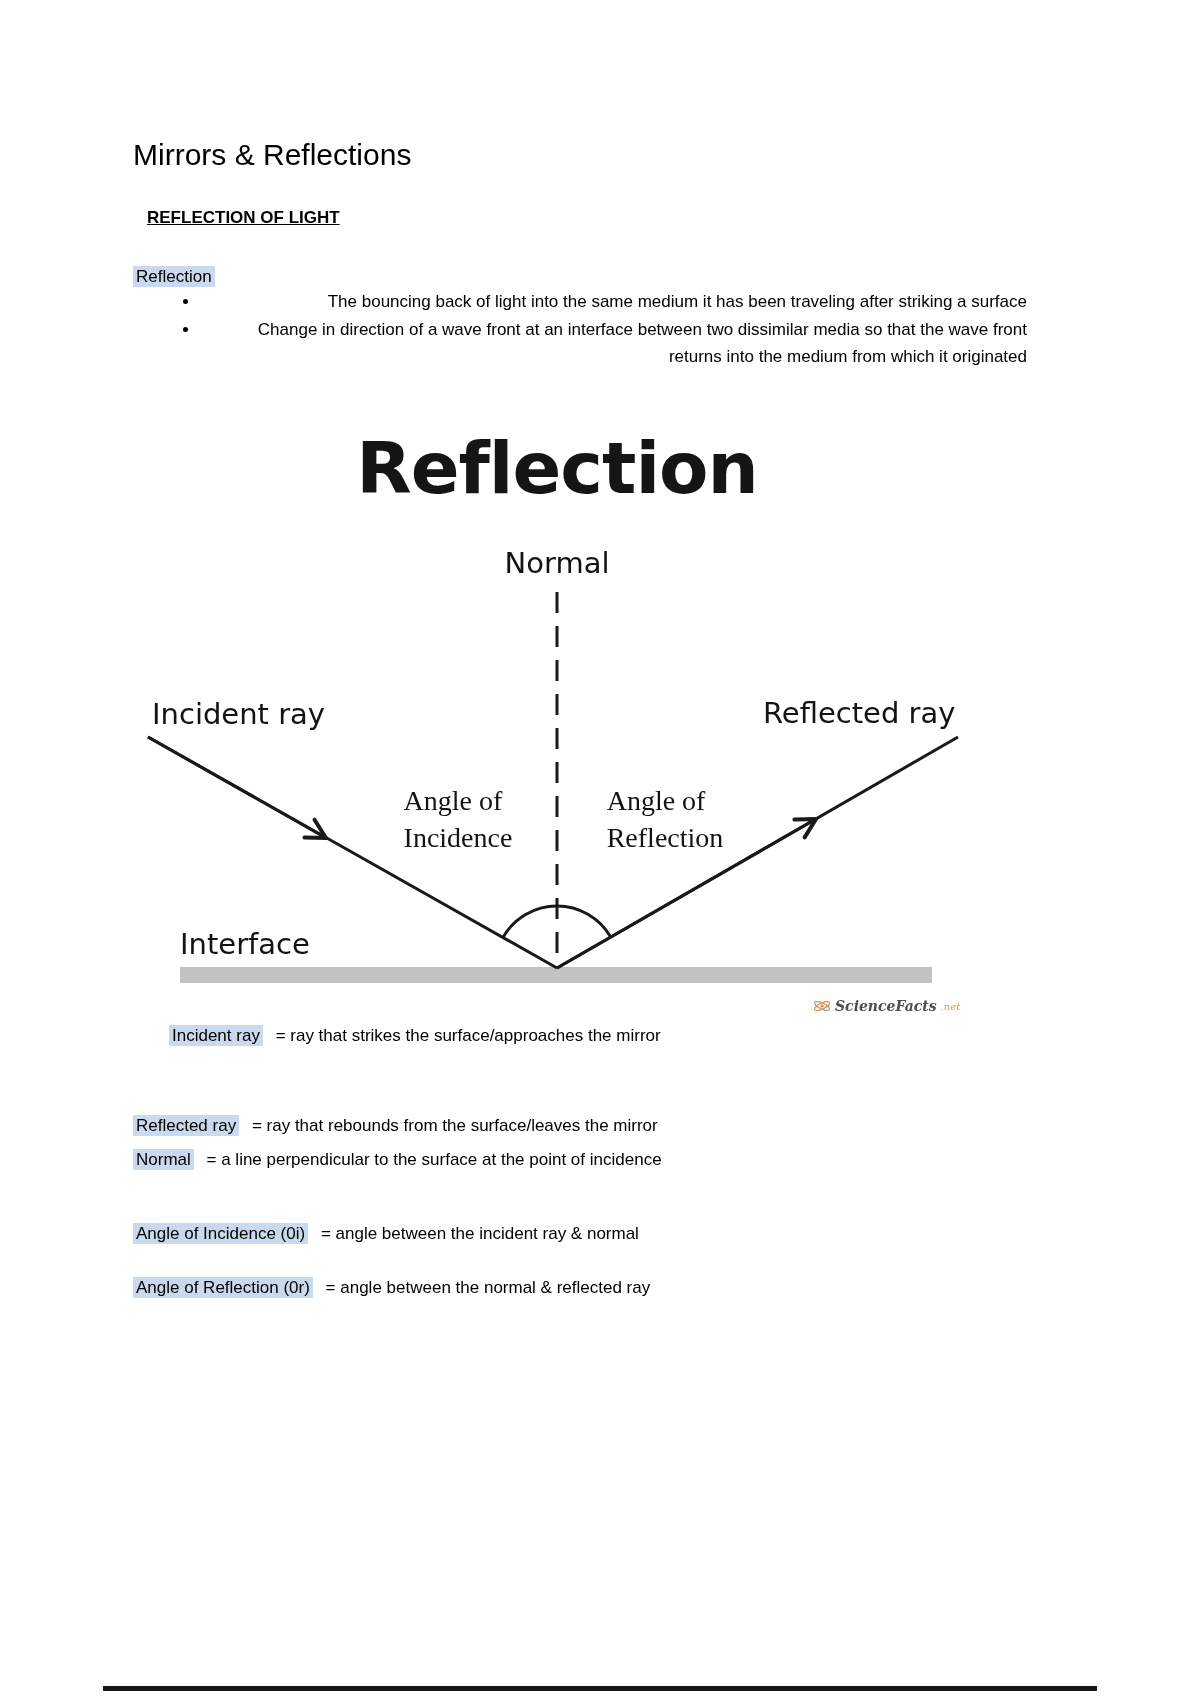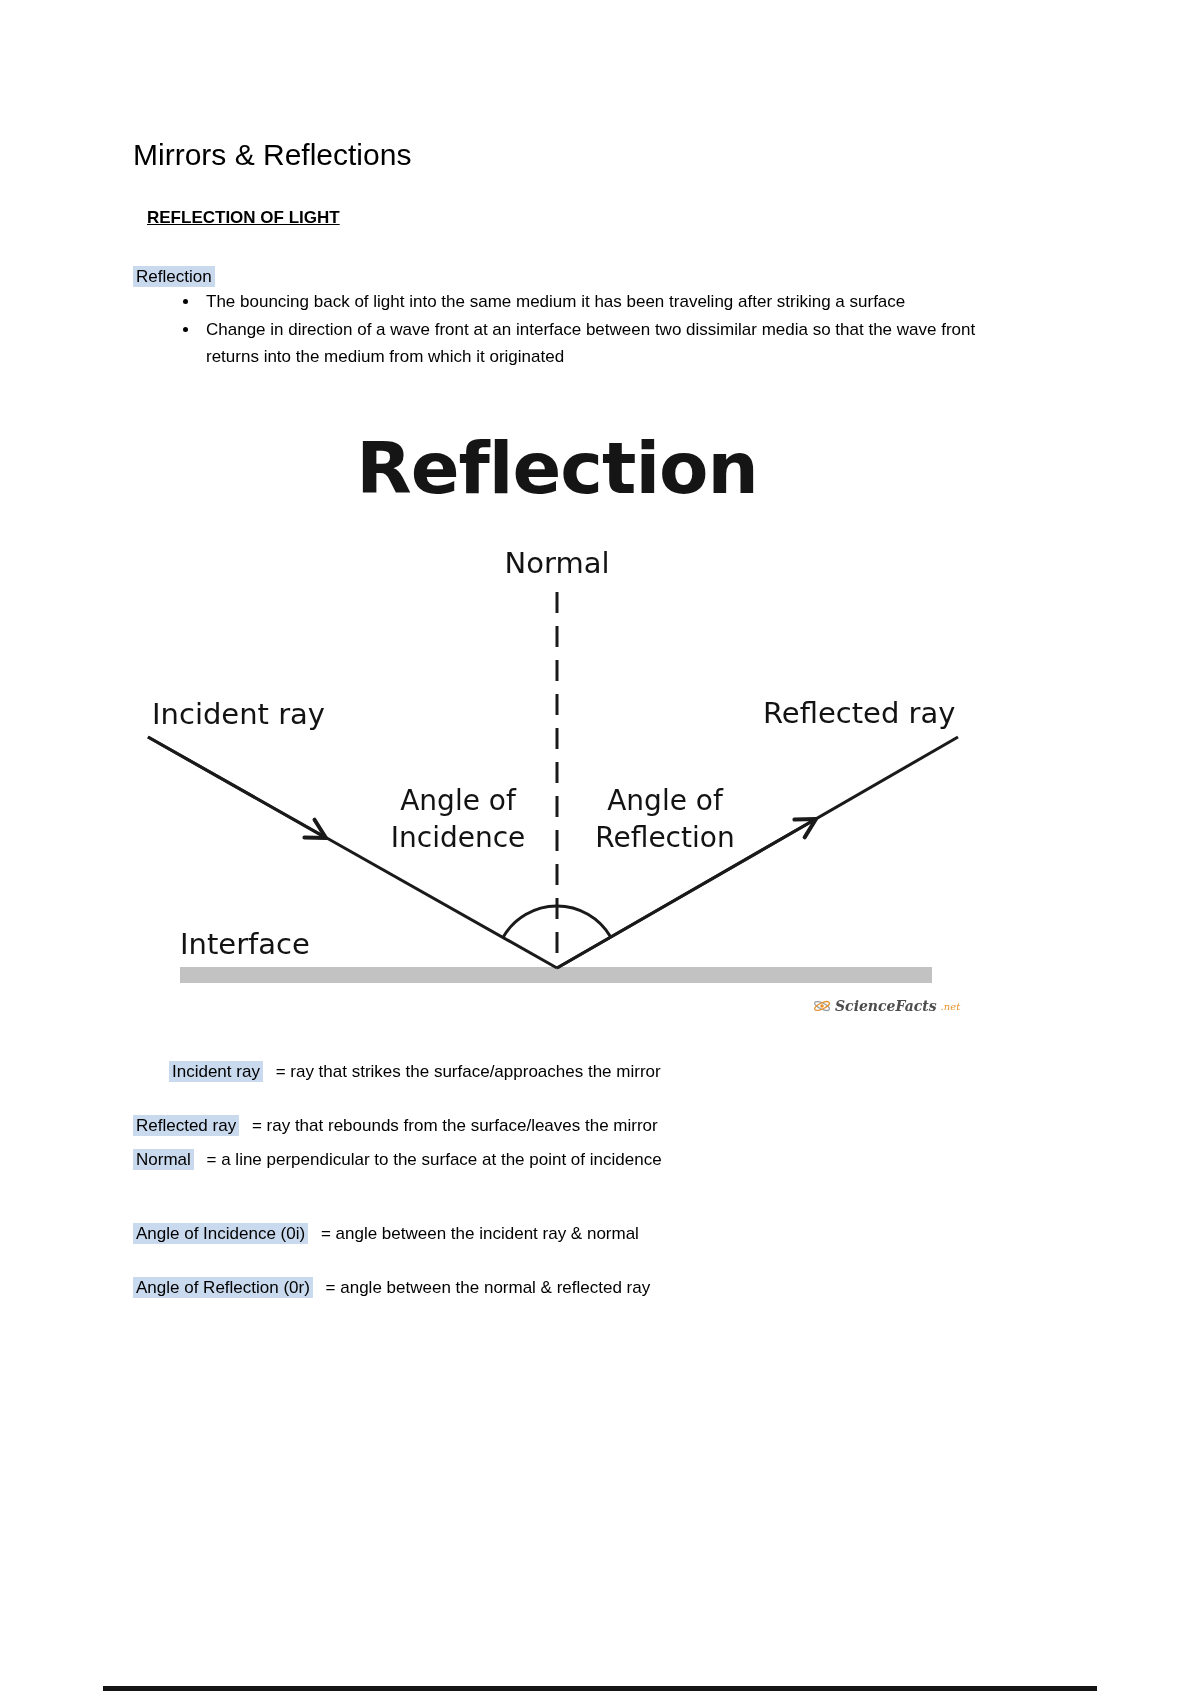--- a/index.html
+++ b/index.html
@@ -3,27 +3,27 @@
 <meta charset="utf-8">
 <style>
   html,body{margin:0;padding:0;background:#ffffff;}
   .page{position:relative;width:1196px;height:1700px;background:#ffffff;
         font-family:"Liberation Sans",sans-serif;color:#000;overflow:hidden;}
   .abs{position:absolute;}
   .doc-title{font-size:30px;font-weight:400;color:#000;}
   .section-heading{font-size:17px;font-weight:bold;text-decoration:underline;}
   .hl{background:#c9d9ee;padding:1px 3px;}
   .body-text{font-size:17px;line-height:27px;}
-  ul.bullets{margin:0;padding-left:67px;list-style:disc;}
+  ul.bullets{margin:0;padding-left:67px;list-style:disc;text-align:right;}
   ul.bullets li{padding-left:6px;margin:0 0 1px 0;}
   .diagram-label{font-family:"DejaVu Sans",sans-serif;font-size:29px;color:#131313;white-space:nowrap;}
   .big-title{font-family:"DejaVu Sans",sans-serif;font-size:72px;font-weight:bold;
              color:#151515;letter-spacing:-1px;white-space:nowrap;}
   .ctr{transform:translateX(-50%);}
-  .angle-label{font-size:28px;line-height:37px;text-align:center;transform:translateX(-50%);}
+  .angle-label{font-size:28px;line-height:37px;transform:translateX(-50%);font-family:Liberation Serif, serif;}
   .interface-bar{background:#c2c2c2;}
   .def-row{position:absolute;left:133px;font-size:17px;white-space:nowrap;}
   .def-text{margin-left:8px;}
   .watermark{display:flex;align-items:center;gap:4px;}
   .wm-text{font-family:"DejaVu Serif",serif;font-style:italic;font-weight:bold;
            font-size:14px;color:#4d4d4d;}
   .wm-net{color:#e8912d;font-size:10px;font-family:"DejaVu Serif",serif;font-style:italic;}
   .page-break{background:#151515;}
 </style>
 </head>
@@ -81,21 +81,21 @@
   <div class="abs watermark" style="left:813px;top:998px;">
     <svg width="18" height="16" viewBox="0 0 18 16">
       <ellipse cx="9" cy="8" rx="8" ry="3" fill="none" stroke="#9aa0a6" stroke-width="1.2" transform="rotate(25 9 8)"></ellipse>
       <ellipse cx="9" cy="8" rx="8" ry="3" fill="none" stroke="#e8912d" stroke-width="1.2" transform="rotate(-25 9 8)"></ellipse>
       <circle cx="9" cy="8" r="1.8" fill="#e8912d"></circle>
     </svg>
     <span class="wm-text">ScienceFacts</span>
     <span class="wm-net">.net</span>
   </div>
 
-  <div class="def-row" style="top:1062px;padding-left:36px;">
+  <div class="def-row" style="top:1026px;padding-left:36px;">
     <span class="hl">Incident ray</span>
     <span class="def-text">= ray that strikes the surface/approaches the mirror</span>
   </div>
   <div class="def-row" style="top:1116px;">
     <span class="hl">Reflected ray</span>
     <span class="def-text">= ray that rebounds from the surface/leaves the mirror</span>
   </div>
   <div class="def-row" style="top:1150px;">
     <span class="hl">Normal</span>
     <span class="def-text">= a line perpendicular to the surface at the point of incidence</span>

